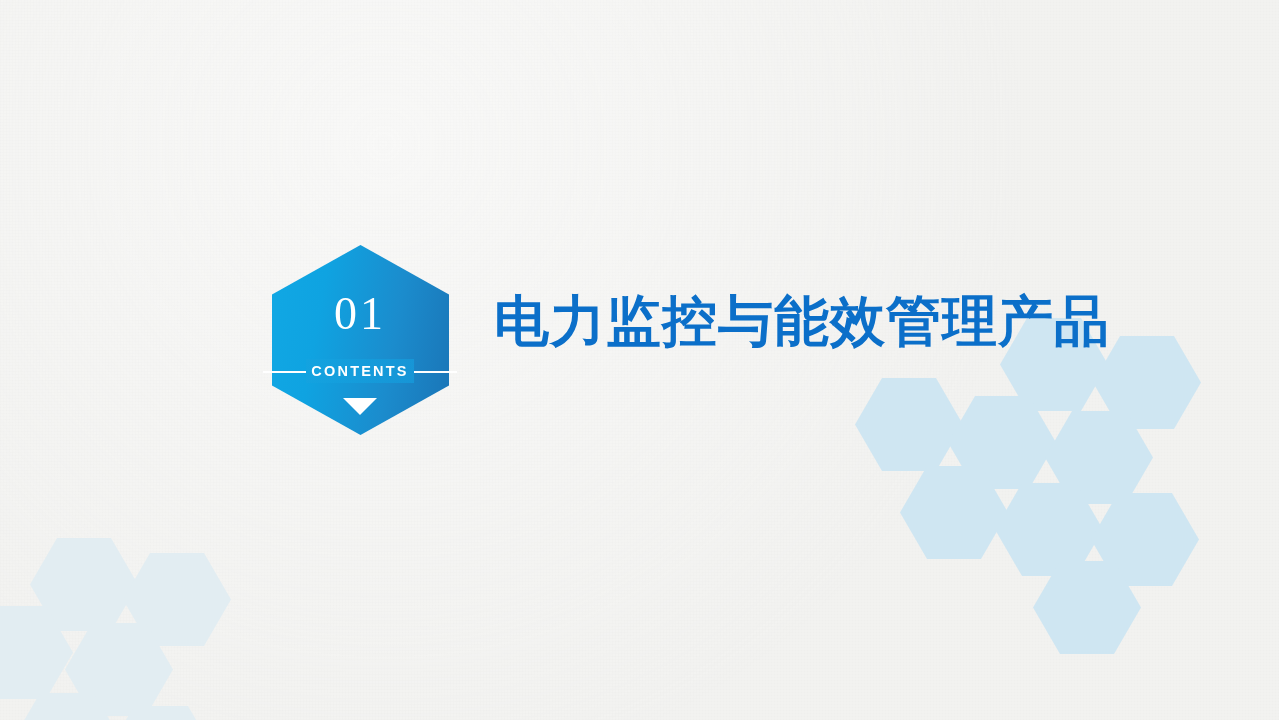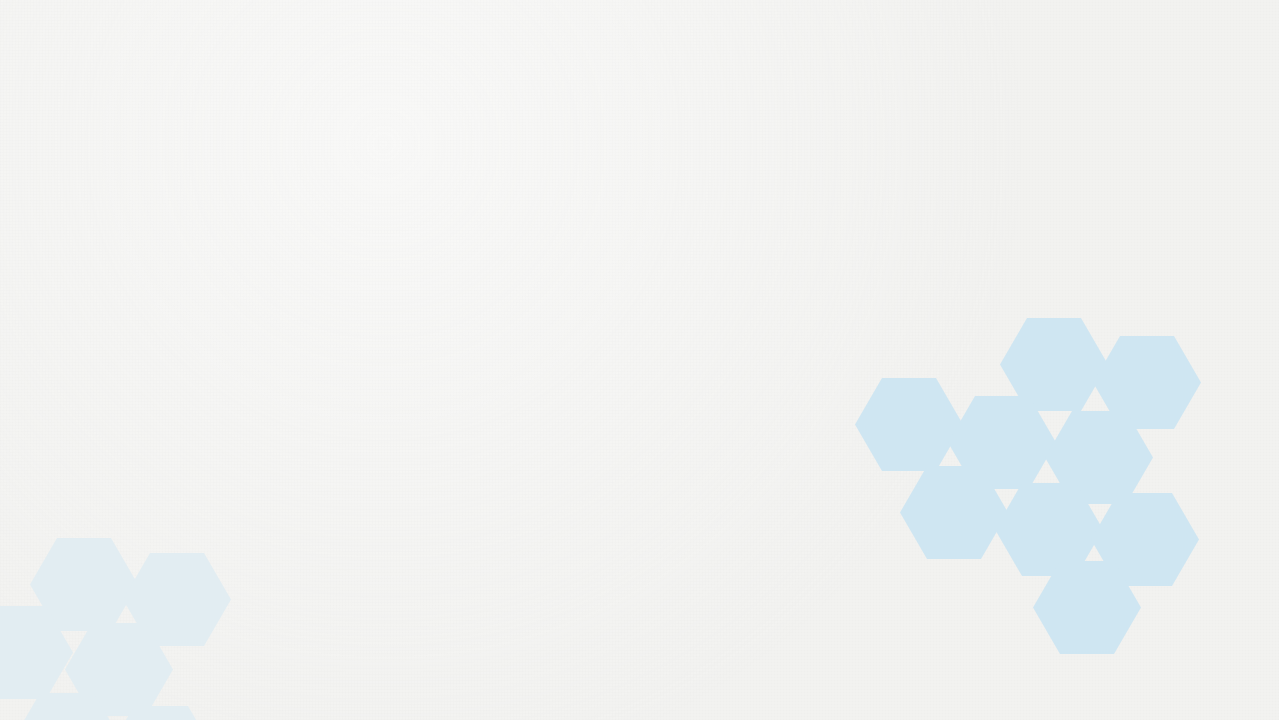--- a/index.html
+++ b/index.html
@@ -153,15 +153,25 @@
 
   <div class="honeycomb" id="honeycomb-left">
       <div class="hex" style="left: 75px; top: 20px; width: 108px; height: 99px;"></div>
       <div class="hex" style="left: 168px; top: 35px; width: 108px; height: 99px;"></div>
       <div class="hex" style="left: 10px; top: 88px; width: 108px; height: 99px;"></div>
       <div class="hex" style="left: 110px; top: 105px; width: 108px; height: 99px;"></div>
       <div class="hex" style="left: 58px; top: 175px; width: 108px; height: 99px;"></div>
       <div class="hex" style="left: 152px; top: 188px; width: 108px; height: 99px;"></div>
     </div>
 
+  <div id="badge-group">
+    <div id="badge-hex"></div>
+    <div id="badge-rule"></div>
+    <div id="badge-number">01</div>
+    <div id="badge-contents-wrap">
+      <span id="badge-contents">CONTENTS</span>
+    </div>
+    <div id="badge-triangle"></div>
+  </div>
 
+  <div id="slide-title">电力监控与能效管理产品</div>
 
 </div>
 
 </body></html>

